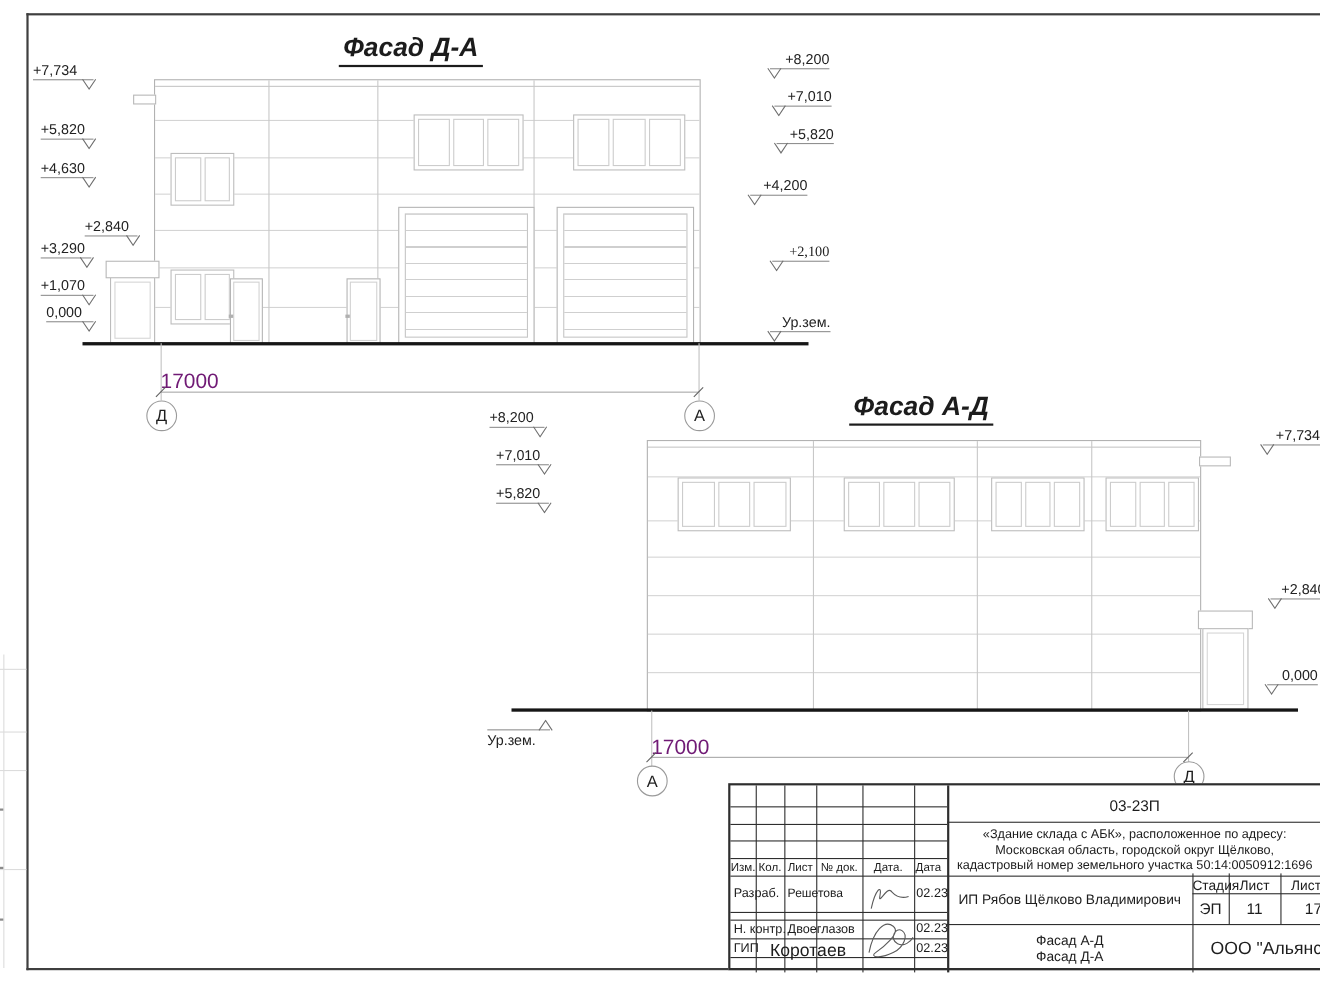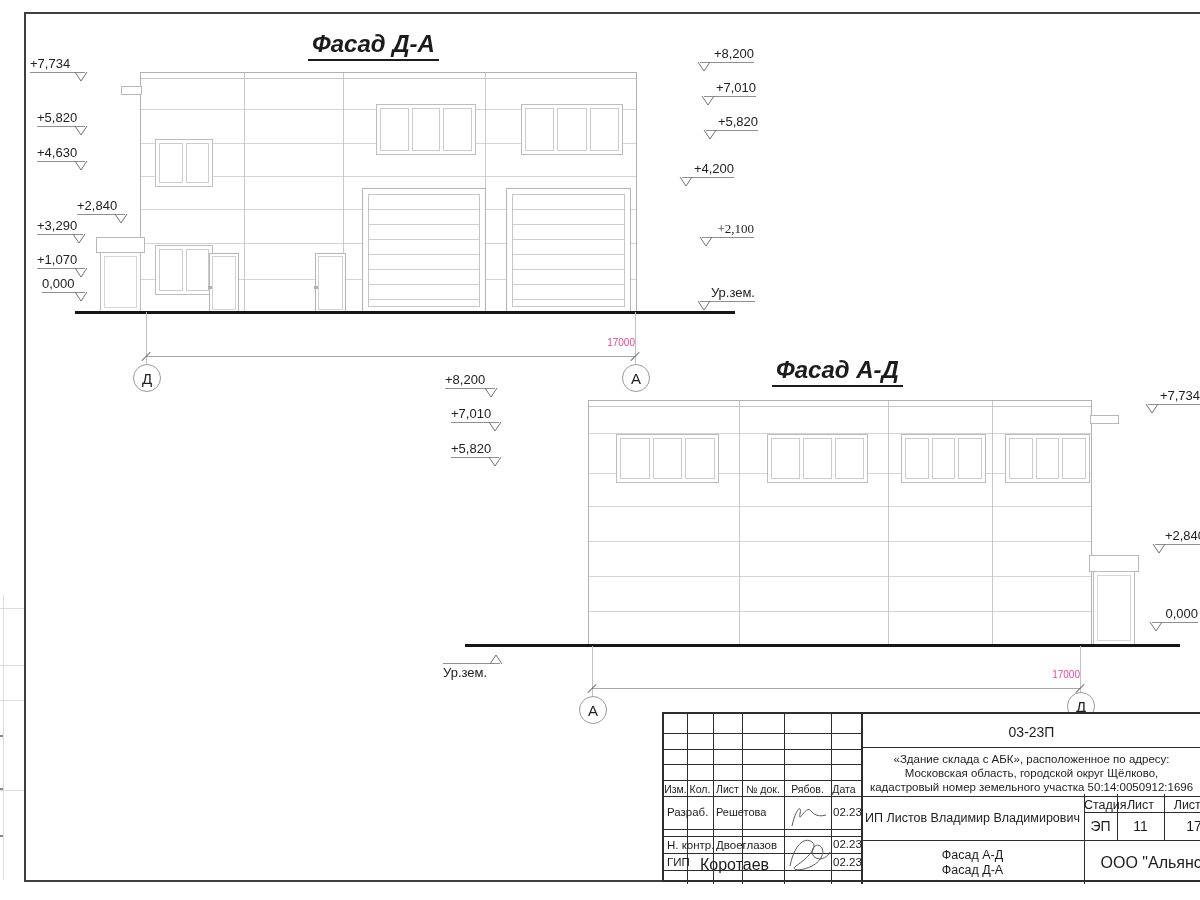--- a/index.html
+++ b/index.html
@@ -38,21 +38,21 @@
   .porch-cap { position:absolute; border:1px solid #b8b8b8; background:#fff; }
   .porch-body { position:absolute; border:1px solid #bcbcbc; background:#fff; }
   .porch-body .inner { position:absolute; inset:3px; border:1px solid #d6d6d6; }
 
   .groundline { position:absolute; height:3px; background:#161616; }
 
   
   .dimline { position:absolute; height:1px; background:#a8a8a8; }
   .tick { position:absolute; width:12px; height:1px; background:#606060; transform:rotate(-45deg); }
   .witness { position:absolute; width:1px; background:#c2c2c2; }
-  .dimlabel { position:absolute; text-align:right; font-size:10px; color:#ec4899; }
+  .dimlabel { position:absolute; text-align:left; font-size:19px; color:#701a75; }
   .axis-bubble { position:absolute; width:26px; height:26px; border:1px solid #9a9a9a; border-radius:50%;
                  background:#fff; display:flex; align-items:center; justify-content:center;
                  font-size:15px; color:#1f1f1f; z-index:1; }
 
   
   .tblock { position:absolute; left:662px; top:712px; width:560px; height:170px;
             background:#fff; border:2px solid #2e2e2e; box-sizing:border-box; z-index:5; font-size:12px; }
   .tb-v { position:absolute; width:1px; background:#2e2e2e; }
   .tb-h { position:absolute; height:1px; background:#2e2e2e; }
   .tb-txt { position:absolute; color:#1d1d1d; white-space:nowrap; }
@@ -360,21 +360,21 @@
 
     <div class="tb-txt tb-c" style="left:197px; top:10px; width:341px; font-size:14px;">03-23П</div>
     <div class="tb-txt tb-c" style="left:197px; top:38px; width:341px; font-size:11.5px; line-height:14px;">«Здание склада с АБК», расположенное по адресу:</div>
     <div class="tb-txt tb-c" style="left:197px; top:52px; width:341px; font-size:11.5px; line-height:14px;">Московская область, городской округ Щёлково,</div>
     <div class="tb-txt tb-c" style="left:197px; top:66px; width:341px; font-size:11.5px; line-height:14px;">кадастровый номер земельного участка 50:14:0050912:1696</div>
 
     <div class="tb-txt tb-c" style="left:0; top:69px; width:23px; font-size:10.5px;">Изм.</div>
     <div class="tb-txt tb-c" style="left:23px; top:69px; width:26px; font-size:10.5px;">Кол.</div>
     <div class="tb-txt tb-c" style="left:49px; top:69px; width:29px; font-size:10.5px;">Лист</div>
     <div class="tb-txt tb-c" style="left:78px; top:69px; width:42px; font-size:10.5px;">№ док.</div>
-    <div class="tb-txt tb-c" style="left:120px; top:69px; width:47px; font-size:10.5px;">Рябов.</div>
+    <div class="tb-txt tb-c" style="left:120px; top:69px; width:47px; font-size:10.5px;">Дата.</div>
     <div class="tb-txt tb-c" style="left:167px; top:69px; width:26px; font-size:10.5px;">Дата</div>
 
     <div class="tb-txt" style="left:3px; top:92px; font-size:11.5px;">Разраб.</div>
     <div class="tb-txt" style="left:52px; top:92px; font-size:11px;">Решетова</div>
     <div class="tb-txt" style="left:169px; top:92px; font-size:11.5px;">02.23</div>
 
     <div class="tb-txt" style="left:3px; top:125px; font-size:11.5px;">Н. контр.</div>
     <div class="tb-txt" style="left:52px; top:125px; font-size:11.5px;">Двоеглазов</div>
     <div class="tb-txt" style="left:169px; top:124px; font-size:11.5px;">02.23</div>
 
@@ -382,21 +382,21 @@
     <div class="tb-txt" style="left:36px; top:142px; font-size:16px;">Коротаев</div>
     <div class="tb-txt" style="left:169px; top:142px; font-size:11.5px;">02.23</div>
 
     <svg class="sig" style="left:122px; top:84px;" width="45" height="36">
       <path d="M6,28 C10,10 16,6 14,16 C12,26 20,8 24,12 C26,14 30,20 40,17" fill="none" stroke="#5a5a5a" stroke-width="1"></path>
     </svg>
     <svg class="sig" style="left:118px; top:118px;" width="52" height="42">
       <path d="M8,34 C12,14 22,4 30,10 C38,16 20,30 14,34 C8,38 18,40 30,34 C40,29 44,18 38,14 C32,10 26,22 34,26 C40,29 46,24 48,20" fill="none" stroke="#5a5a5a" stroke-width="1"></path>
     </svg>
 
-    <div class="tb-txt tb-c" style="left:197px; top:97px; width:223px; font-size:12.5px;">ИП Листов Владимир Владимирович</div>
+    <div class="tb-txt tb-c" style="left:197px; top:97px; width:223px; font-size:12.5px;">ИП Рябов Щёлково Владимирович</div>
 
     <div class="tb-txt tb-c" style="left:420px; top:84px; width:33px; font-size:12.5px;">Стадия</div>
     <div class="tb-txt tb-c" style="left:453px; top:84px; width:47px; font-size:12.5px;">Лист</div>
     <div class="tb-txt tb-c" style="left:500px; top:84px; width:60px; font-size:12.5px;">Листов</div>
     <div class="tb-txt tb-c" style="left:420px; top:104px; width:33px; font-size:14px;">ЭП</div>
     <div class="tb-txt tb-c" style="left:453px; top:104px; width:47px; font-size:14px;">11</div>
     <div class="tb-txt tb-c" style="left:500px; top:104px; width:60px; font-size:14px;">17</div>
 
     <div class="tb-txt tb-c" style="left:197px; top:134px; width:223px; font-size:12.5px; line-height:15px;">Фасад А-Д</div>
     <div class="tb-txt tb-c" style="left:197px; top:149px; width:223px; font-size:12.5px; line-height:15px;">Фасад Д-А</div>

